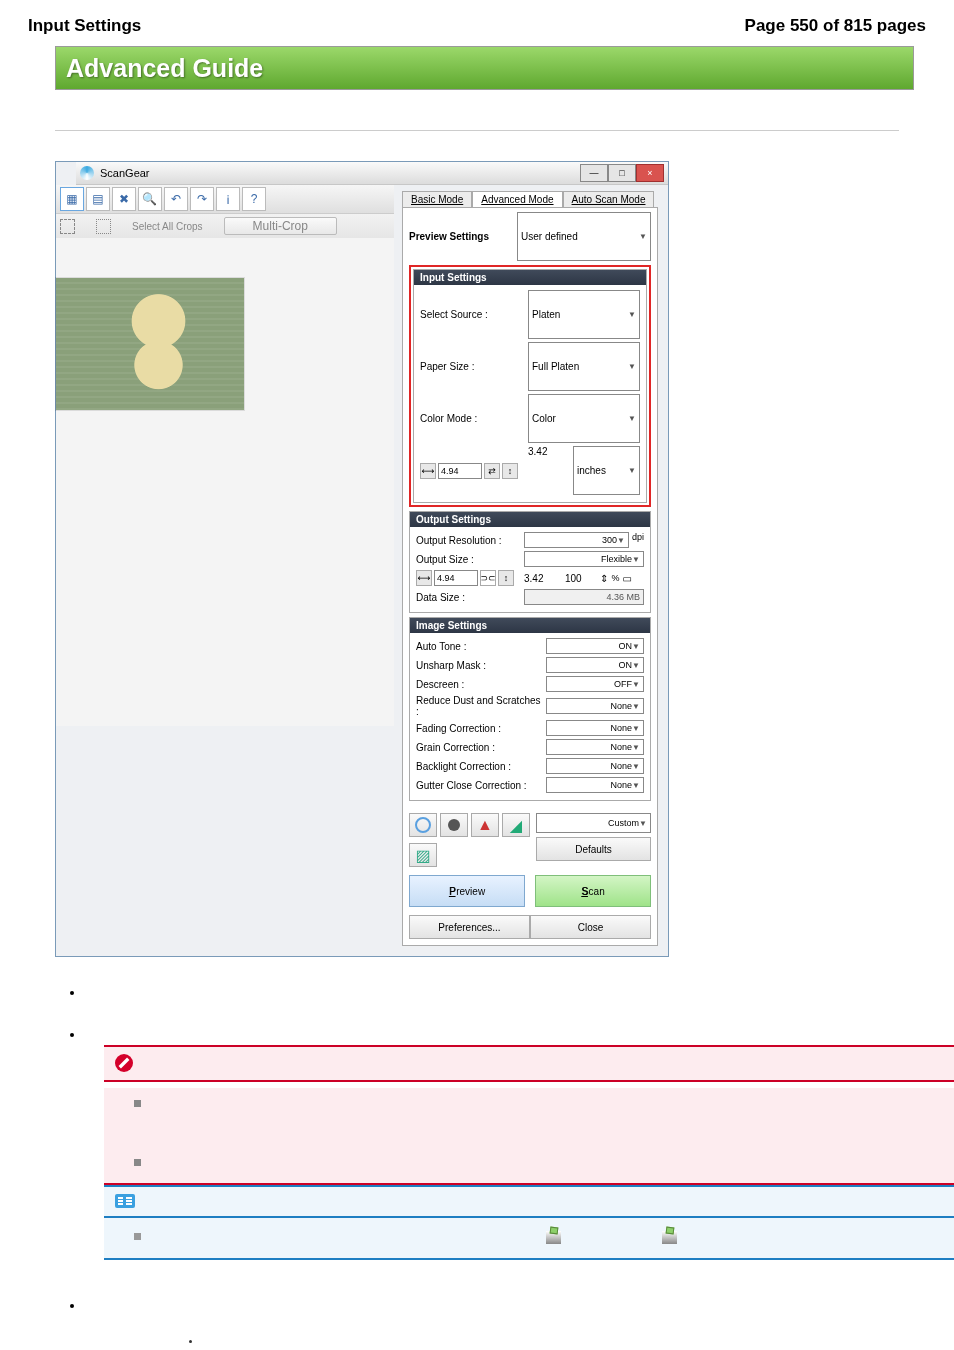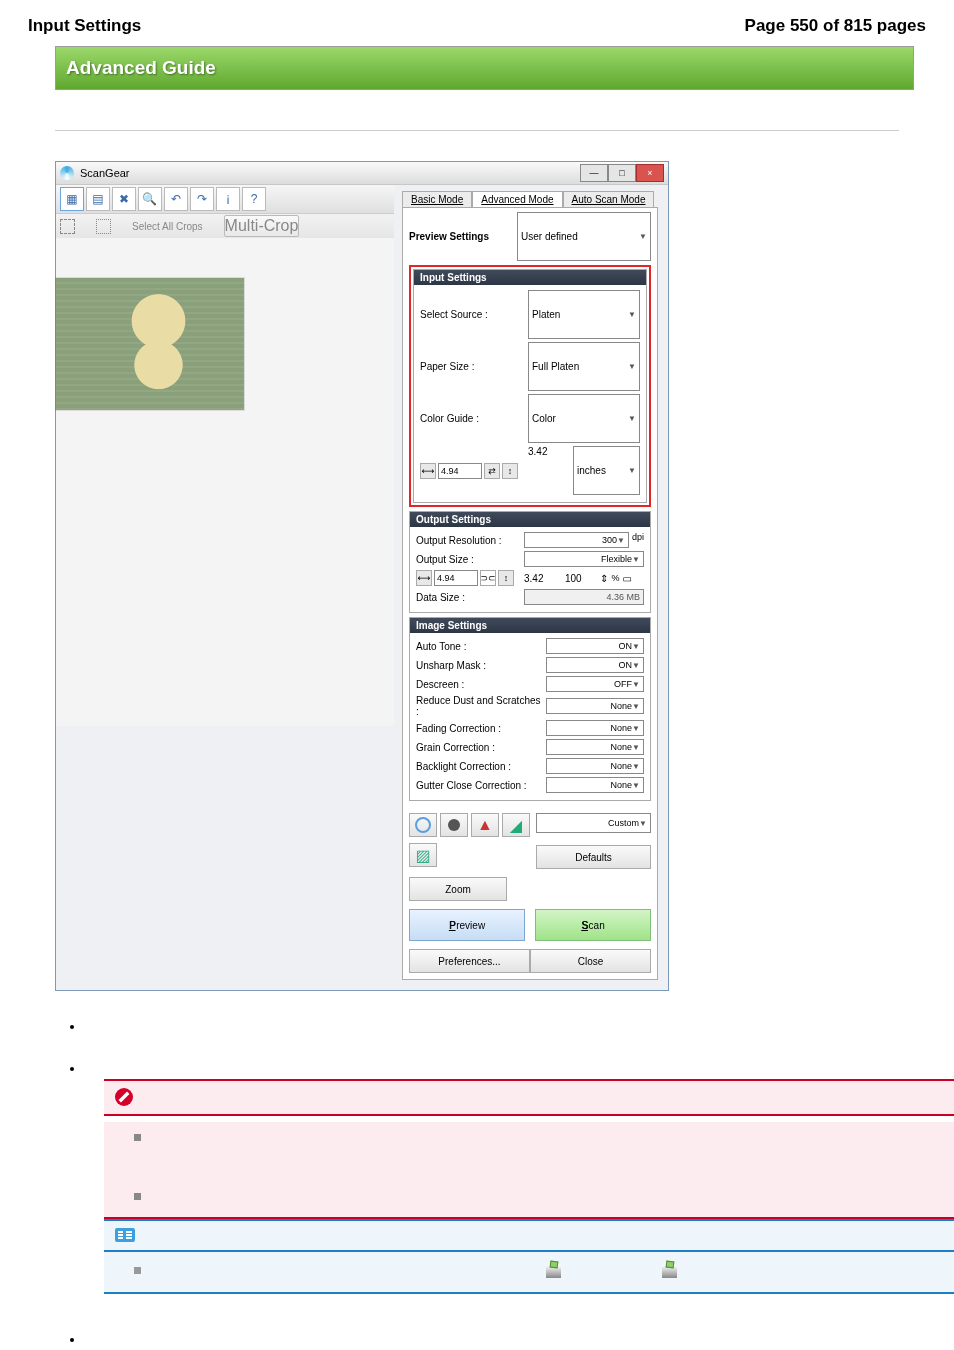--- a/index.html
+++ b/index.html
@@ -1,33 +1,33 @@
 <!DOCTYPE html>
 <html><head>
 <meta charset="utf-8">
 <style>
   body { font-family: Arial, Helvetica, sans-serif; margin:0; background:#fff; color:#000; width:954px;}
   .hdr { display:flex; justify-content:space-between; padding:16px 28px 10px 28px; font-size:17px; font-weight:bold;}
   .banner-wrap{ padding:0 40px 0 55px;}
-  .banner { background:linear-gradient(#9bd86a,#5fa82f); border:1px solid #9a9a9a; height:42px; display:flex; align-items:center; padding-left:10px; color:#fff; font-size:19px; font-weight:bold; text-shadow:1px 1px 2px rgba(0,0,0,.4);}
+  .banner { background:linear-gradient(#9bd86a,#5fa82f); border:1px solid #9a9a9a; height:42px; display:flex; align-items:center; padding-left:10px; color:#fff; font-size:25px; font-weight:bold; text-shadow:1px 1px 2px rgba(0,0,0,.4);}
   .sep{ border-top:1px solid #ccc; margin:40px 55px 30px 55px;}
   .app { width:612px; border:1px solid #7a9ab8; margin-left:55px; background:#eef0f3; position:relative;}
-  .title{ background:linear-gradient(#fafafa,#dcdcdc); border-bottom:1px solid #c7c7c7; height:22px; display:flex; align-items:center; font-size:11px; padding:0 4px;}
+  .title{ background:linear-gradient(#fafafa,#dcdcdc); border-bottom:1px solid #c7c7c7; height:22px; display:flex; align-items:center; font-size:11px; padding:0 4px;margin-left:20px;}
   .scanicon{width:14px;height:14px; background:conic-gradient(#3aa9e0,#fff,#3aa9e0); border-radius:50%; margin-right:6px;}
   .winctl{margin-left:auto; display:flex; gap:0;}
   .wbtn{ width:26px;height:16px;border:1px solid #888; font-size:9px; display:flex;align-items:center;justify-content:center; background:#e5e5e5;}
   .wclose{background:#d9534f;color:#fff;border-color:#a03030;}
   .row{display:flex;}
   .lft{ width:338px; border-right:0 solid #bbb;}
   .tbar{ height:28px; background:linear-gradient(#f6f6f6,#dfdfdf); border-bottom:1px solid #ccc; display:flex; align-items:center; gap:2px; padding:0 4px;}
   .ibtn{width:22px;height:22px;border:1px solid #bbb;background:#fff;display:flex;align-items:center;justify-content:center;font-size:12px;color:#3a6aa8;}
   .hot{ border-color:#6aa7e0;}
   .tbar2{ height:24px; background:linear-gradient(#f2f2f2,#e6e6e6); padding:0 4px; display:flex;align-items:center; gap:21px; font-size:10px; color:#888;}
   .cropico{display:inline-block;width:13px;height:13px;border:1px dashed #888;}
-  .mc{ border:1px solid #bbb; background:linear-gradient(#fafafa,#e8e8e8); font-size:16px; padding:1px 0; border-radius:2px;}
+  .mc{ border:1px solid #bbb; background:linear-gradient(#fafafa,#e8e8e8); font-size:12px; padding:1px 28px; border-radius:2px;}
   .prev{height:488px; background:#f4f4f4; position:relative;}
   .thumb{position:absolute; top:40px; left:0; width:188px; height:132px; background:#8aa07a; box-shadow:0 0 0 1px rgba(0,0,0,.1);}
   .thumb::before{content:""; position:absolute; inset:0; background:repeating-linear-gradient(0deg,rgba(255,255,255,.07) 0 2px,transparent 2px 6px);}  
   .dog{position:absolute;left:60px;top:10px;width:85px;height:110px;background:radial-gradient(circle at 50% 30%,#e9dca5 0 30%,transparent 31%),radial-gradient(circle at 50% 70%,#e9dca5 0 27%,transparent 28%);}
   .rgt{flex:1; padding:6px 10px 10px 8px;}
   .tabs{display:flex; font-size:10px;}
   .tab{ border:1px solid #aaa; border-bottom:none; padding:2px 8px; background:#ececec;text-decoration:underline;}
   .tab.active{background:#fff;}
   .pan{border:1px solid #aaa; background:#fff; padding:4px 6px 6px 6px;}
   .rowf{display:flex; align-items:center; font-size:10px; margin-bottom:4px;}
@@ -140,21 +140,21 @@
                   </div>
                 </div>
             <div class="sgrow">
                   <div class="lbl2">Paper Size :</div>
                   <div class="sel">
                     <span>Full Platen</span>
                     <span class="arr">▼</span>
                   </div>
                 </div>
             <div class="sgrow">
-                  <div class="lbl2">Color Guide :</div>
+                  <div class="lbl2">Color Mode :</div>
                   <div class="sel">
                     <span>Color</span>
                     <span class="arr">▼</span>
                   </div>
                 </div>
             <div class="sgrow">
               <div class="lbl2 dims">
                 <span class="icol">⟷</span>
                 <span class="n">4.94</span>
                 <span class="icol">⇄</span>
@@ -290,27 +290,24 @@
             </div>
             <div class="btns">
                 <div class="gbtn" style="color:#3a8">▨</div>
               </div>
           </div>
           <div style="flex:1">
             <div class="inpt" style="height:18px;margin-top:6px">
                 <span>Custom</span>
                 <span class="arr">▼</span>
               </div>
-            <div class="wide" style="margin-top:12px">Defaults</div>
+            <div class="wide" style="margin-top:4px">Defaults</div>
           </div>
         </div>
 
-        <div style="margin-top:8px">
-            <div class="wide" style="width:96px">Zoom</div>
-          </div>
 
         <div class="botbtn">
           <div class="pv">
               <u>P</u>
               <span style="margin-left:-6px">Preview</span>
             </div>
           <div class="scn">
               <u>S</u>
               <span style="margin-left:-6px">Scan</span>
             </div>

